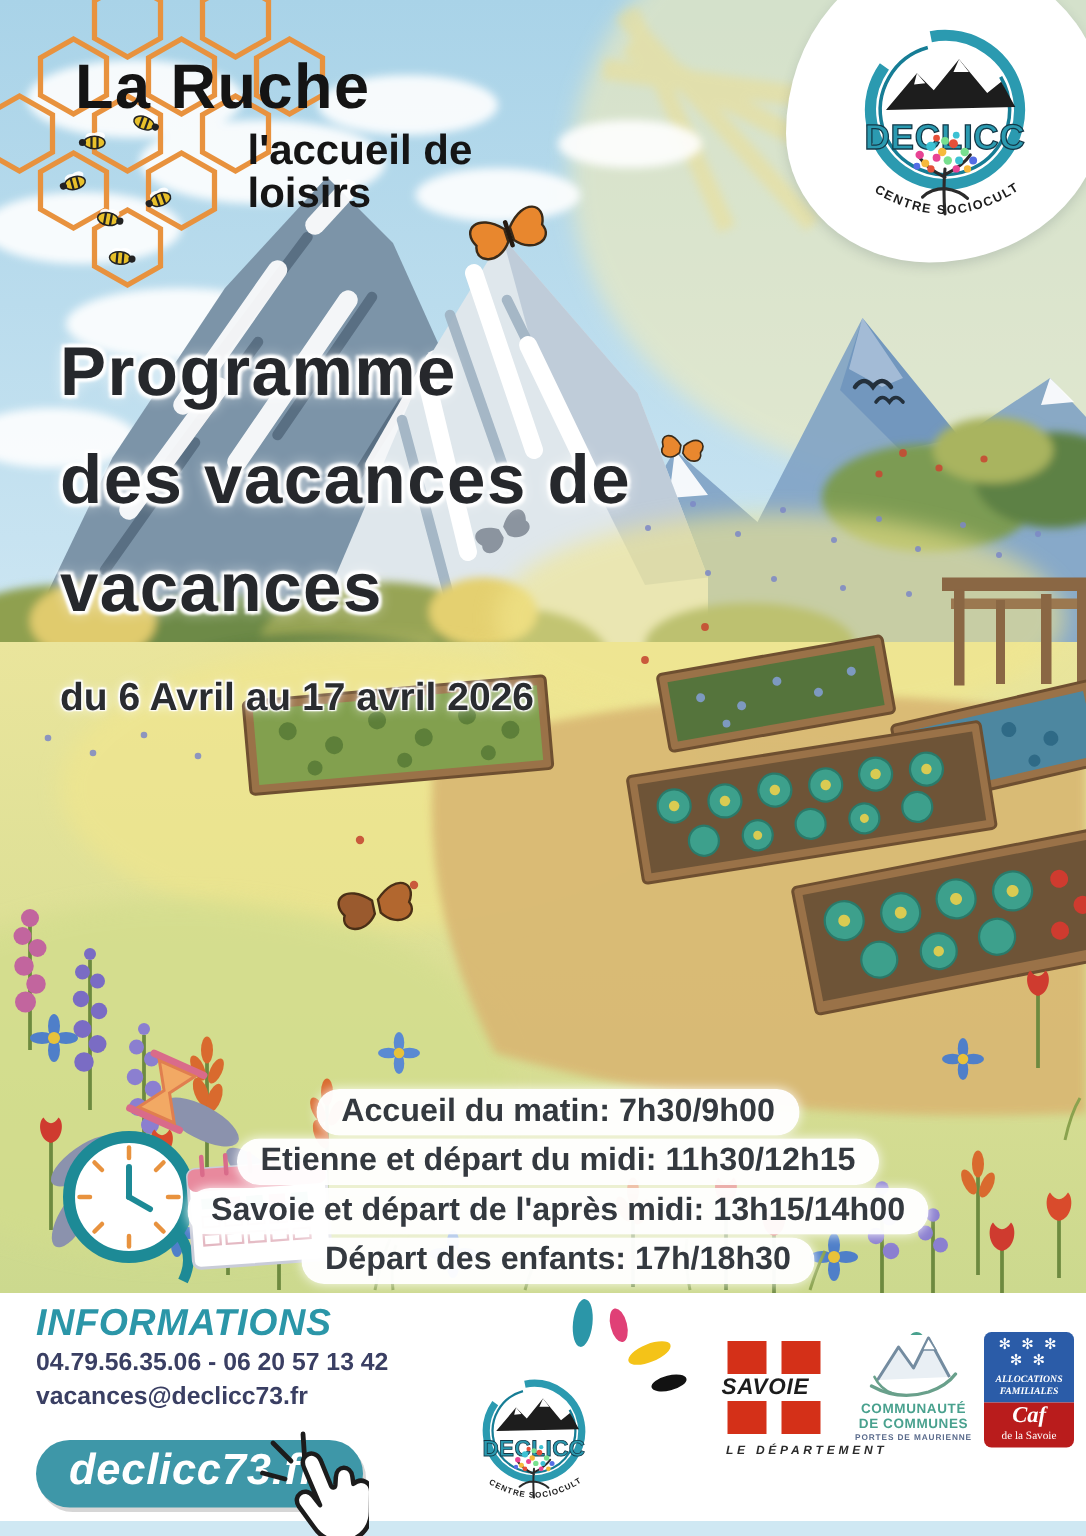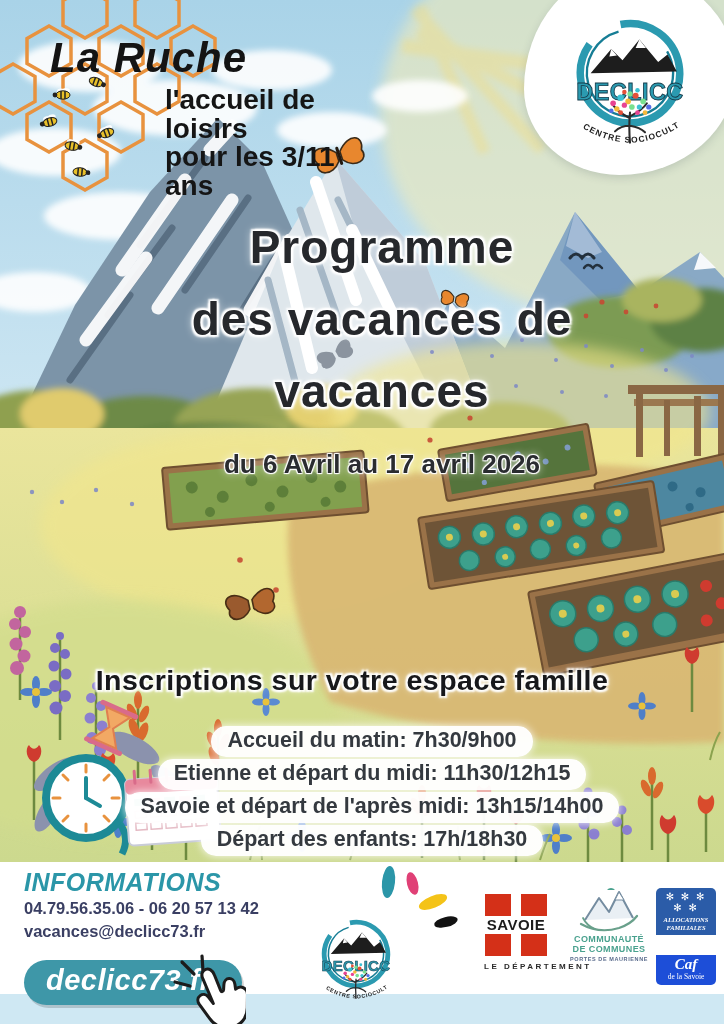--- a/index.html
+++ b/index.html
@@ -3,81 +3,81 @@
 <meta charset="utf-8">
 <style>
   html,body{margin:0;padding:0;background:#ffffff;}
   .poster{position:relative;width:724px;height:1024px;overflow:hidden;
           font-family:"Liberation Sans",sans-serif;background:#cfe8f3;}
   svg{display:block;}
   .scene{position:absolute;top:0;left:0;}
 
   
   .honeycomb{position:absolute;top:0;left:0;}
-  .brand{position:absolute;top:34px;left:50px;z-index:5;font-style:italic;}
+  .brand{position:absolute;top:34px;left:50px;z-index:5;}
   .brand-title{font-size:42px;font-weight:900;color:#141414;letter-spacing:1px;}
   .brand-sub{position:absolute;top:86px;left:165px;z-index:5;width:220px;
              font-size:28px;font-weight:700;color:#151515;line-height:1.02;}
   .badge{position:absolute;top:-30px;right:-12px;width:212px;height:205px;background:#ffffff;
          border-radius:48% 52% 55% 45% / 58% 50% 50% 42%;z-index:4;
          box-shadow:0 3px 8px rgba(60,80,90,.18);display:flex;align-items:flex-end;justify-content:center;}
   .badge .logo-wrap{margin-bottom:8px;}
 
   
-  .hero{position:absolute;left:40px;right:0;top:212px;text-align:center;z-index:5;}
+  .hero{position:absolute;left:40px;right:0;top:212px;text-align:left;z-index:5;}
   .hero-line{font-size:46px;font-weight:700;color:#26282c;letter-spacing:1px;line-height:1.56;
      text-shadow:-2px -2px 2px #fff,2px -2px 2px #fff,-2px 2px 2px #fff,2px 2px 2px #fff,0 0 10px rgba(255,255,255,.95);}
   .hero-dates{margin-top:22px;font-size:26px;font-weight:700;color:#2a2c30;
      text-shadow:-1px -1px 1px #fff,1px -1px 1px #fff,-1px 1px 1px #fff,1px 1px 1px #fff,0 0 8px rgba(255,255,255,.9);}
 
   
   .inscriptions{position:absolute;left:0;right:20px;top:664px;text-align:center;z-index:5;
      font-size:28.5px;font-weight:700;color:#17181b;letter-spacing:.5px;
      text-shadow:-2px -2px 2px #fff,2px -2px 2px #fff,-2px 2px 2px #fff,2px 2px 2px #fff,0 0 9px rgba(255,255,255,.95);}
   .schedule{position:absolute;left:20px;right:0;top:724px;z-index:5;text-align:center;}
   .pill{display:table;margin:2px auto;background:rgba(255,255,255,.97);border-radius:15px;
         padding:2px 16px 4px;font-size:21.5px;font-weight:600;color:#34393f;
         box-shadow:0 0 8px rgba(255,255,255,.9);}
 
   
-  .footer{position:absolute;left:0;top:862px;width:724px;height:132px;background:#ffffff;z-index:6;}
+  .footer{position:absolute;left:0;top:862px;width:724px;height:152px;background:#ffffff;z-index:6;}
   .info{position:absolute;left:24px;top:6px;}
   .info-heading{font-size:25px;font-weight:900;font-style:italic;color:#2b96a8;letter-spacing:.5px;}
   .info-line{font-size:16.5px;font-weight:700;color:#3a3f63;line-height:1.42;}
   .site-btn{display:inline-block;margin-top:16px;background:#3e97a8;color:#ffffff;border:none;
             font-family:"Liberation Sans",sans-serif;font-size:29px;font-weight:800;font-style:italic;
             letter-spacing:.5px;padding:4px 30px 8px 22px;border-radius:30px;cursor:pointer;
             box-shadow:2px 3px 0 rgba(30,30,30,.18);}
   .hand{position:absolute;left:172px;top:92px;z-index:8;}
   .petal{position:absolute;border-radius:50%;}
   .petal-teal{left:382px;top:4px;width:13px;height:32px;background:#2b96a8;transform:rotate(6deg);}
   .petal-pink{left:407px;top:10px;width:11px;height:23px;background:#e04076;transform:rotate(-14deg);}
   .petal-yellow{left:418px;top:34px;width:30px;height:12px;background:#f4c318;transform:rotate(-22deg);}
   .petal-black{left:434px;top:55px;width:24px;height:10px;background:#121212;transform:rotate(-14deg);}
 
   .logo-declicc-footer{position:absolute;left:308px;top:56px;}
 
-  .savoie{position:absolute;left:484px;top:32px;width:64px;text-align:center;}
+  .savoie{position:absolute;left:484px;top:32px;width:64px;text-align:left;font-style:italic;}
   .savoie-cross{position:relative;width:62px;height:62px;margin:0 auto;}
   .savoie-sq{position:absolute;width:26px;height:26px;background:#d43018;}
   .sq-tl{left:0;top:0}.sq-tr{left:36px;top:0}.sq-bl{left:0;top:36px}.sq-br{left:36px;top:36px}
   .savoie-band{position:absolute;left:-4px;top:22px;width:70px;height:18px;background:#ffffff;
                font-size:15px;font-weight:900;color:#1c1c1c;letter-spacing:.5px;line-height:18px;}
   .savoie-dept{margin-top:6px;font-size:8px;font-weight:700;color:#2a2a2a;letter-spacing:2.5px;white-space:nowrap;}
 
   .cdc{position:absolute;left:565px;top:24px;width:88px;text-align:center;}
   .cdc-name{font-size:9px;font-weight:800;color:#49a18e;letter-spacing:.4px;line-height:1.15;}
   .cdc-sub{font-size:5.5px;font-weight:700;color:#5a6b8c;letter-spacing:.6px;margin-top:1px;}
 
   .caf{position:absolute;left:656px;top:26px;width:60px;}
   .caf-top{background:#2b5ca8;border-radius:5px 5px 0 0;padding:4px 2px 3px;text-align:center;}
   .caf-people{color:#ffffff;font-size:10px;line-height:1.05;letter-spacing:2px;}
   .caf-alloc{color:#ffffff;font-size:6.5px;font-style:italic;font-weight:700;
              font-family:"Liberation Serif",serif;line-height:1.2;margin-top:3px;}
-  .caf-bottom{background:#1d4ed8;border-radius:0 0 5px 5px;text-align:center;padding:2px 0 4px;margin-top:20px;}
+  .caf-bottom{background:#b91c1c;border-radius:0 0 5px 5px;text-align:center;padding:2px 0 4px;}
   .caf-name{color:#ffffff;font-size:15px;font-weight:700;font-style:italic;font-family:"Liberation Serif",serif;line-height:1.05;}
   .caf-sub{color:#ffffff;font-size:7.5px;font-family:"Liberation Serif",serif;}
 </style>
 </head>
 <body>
 
 <div class="poster">
 
   <svg width="0" height="0" style="position:absolute" aria-hidden="true">
     <symbol id="declicc-logo" viewBox="0 0 160 160">
@@ -694,39 +694,37 @@
           <circle cx="8" r="2.4" fill="#222"></circle>
         </g>
     </g>
   </svg>
 
   <div class="brand">
     <div class="brand-title">La Ruche</div>
   </div>
   <div class="brand-sub">
     <div>l'accueil de loisirs</div>
-    <div>pour les 3/11 ans</div>
   </div>
 
   <div class="badge">
     <div class="logo-wrap">
       <svg width="150" height="150">
           <use href="#declicc-logo"></use>
         </svg>
     </div>
   </div>
 
   <div class="hero">
     <div class="hero-line">Programme</div>
     <div class="hero-line">des vacances de</div>
     <div class="hero-line">vacances</div>
     <div class="hero-dates">du 6 Avril au 17 avril 2026</div>
   </div>
 
-  <div class="inscriptions">Inscriptions sur votre espace famille</div>
   <div class="schedule">
     <div class="pill">Accueil du matin: 7h30/9h00</div>
     <div class="pill">Etienne et départ du midi: 11h30/12h15</div>
     <div class="pill">Savoie et départ de l'après midi: 13h15/14h00</div>
     <div class="pill">Départ des enfants: 17h/18h30</div>
   </div>
 
   <div class="footer">
     <div class="info">
       <div class="info-heading">INFORMATIONS</div>

